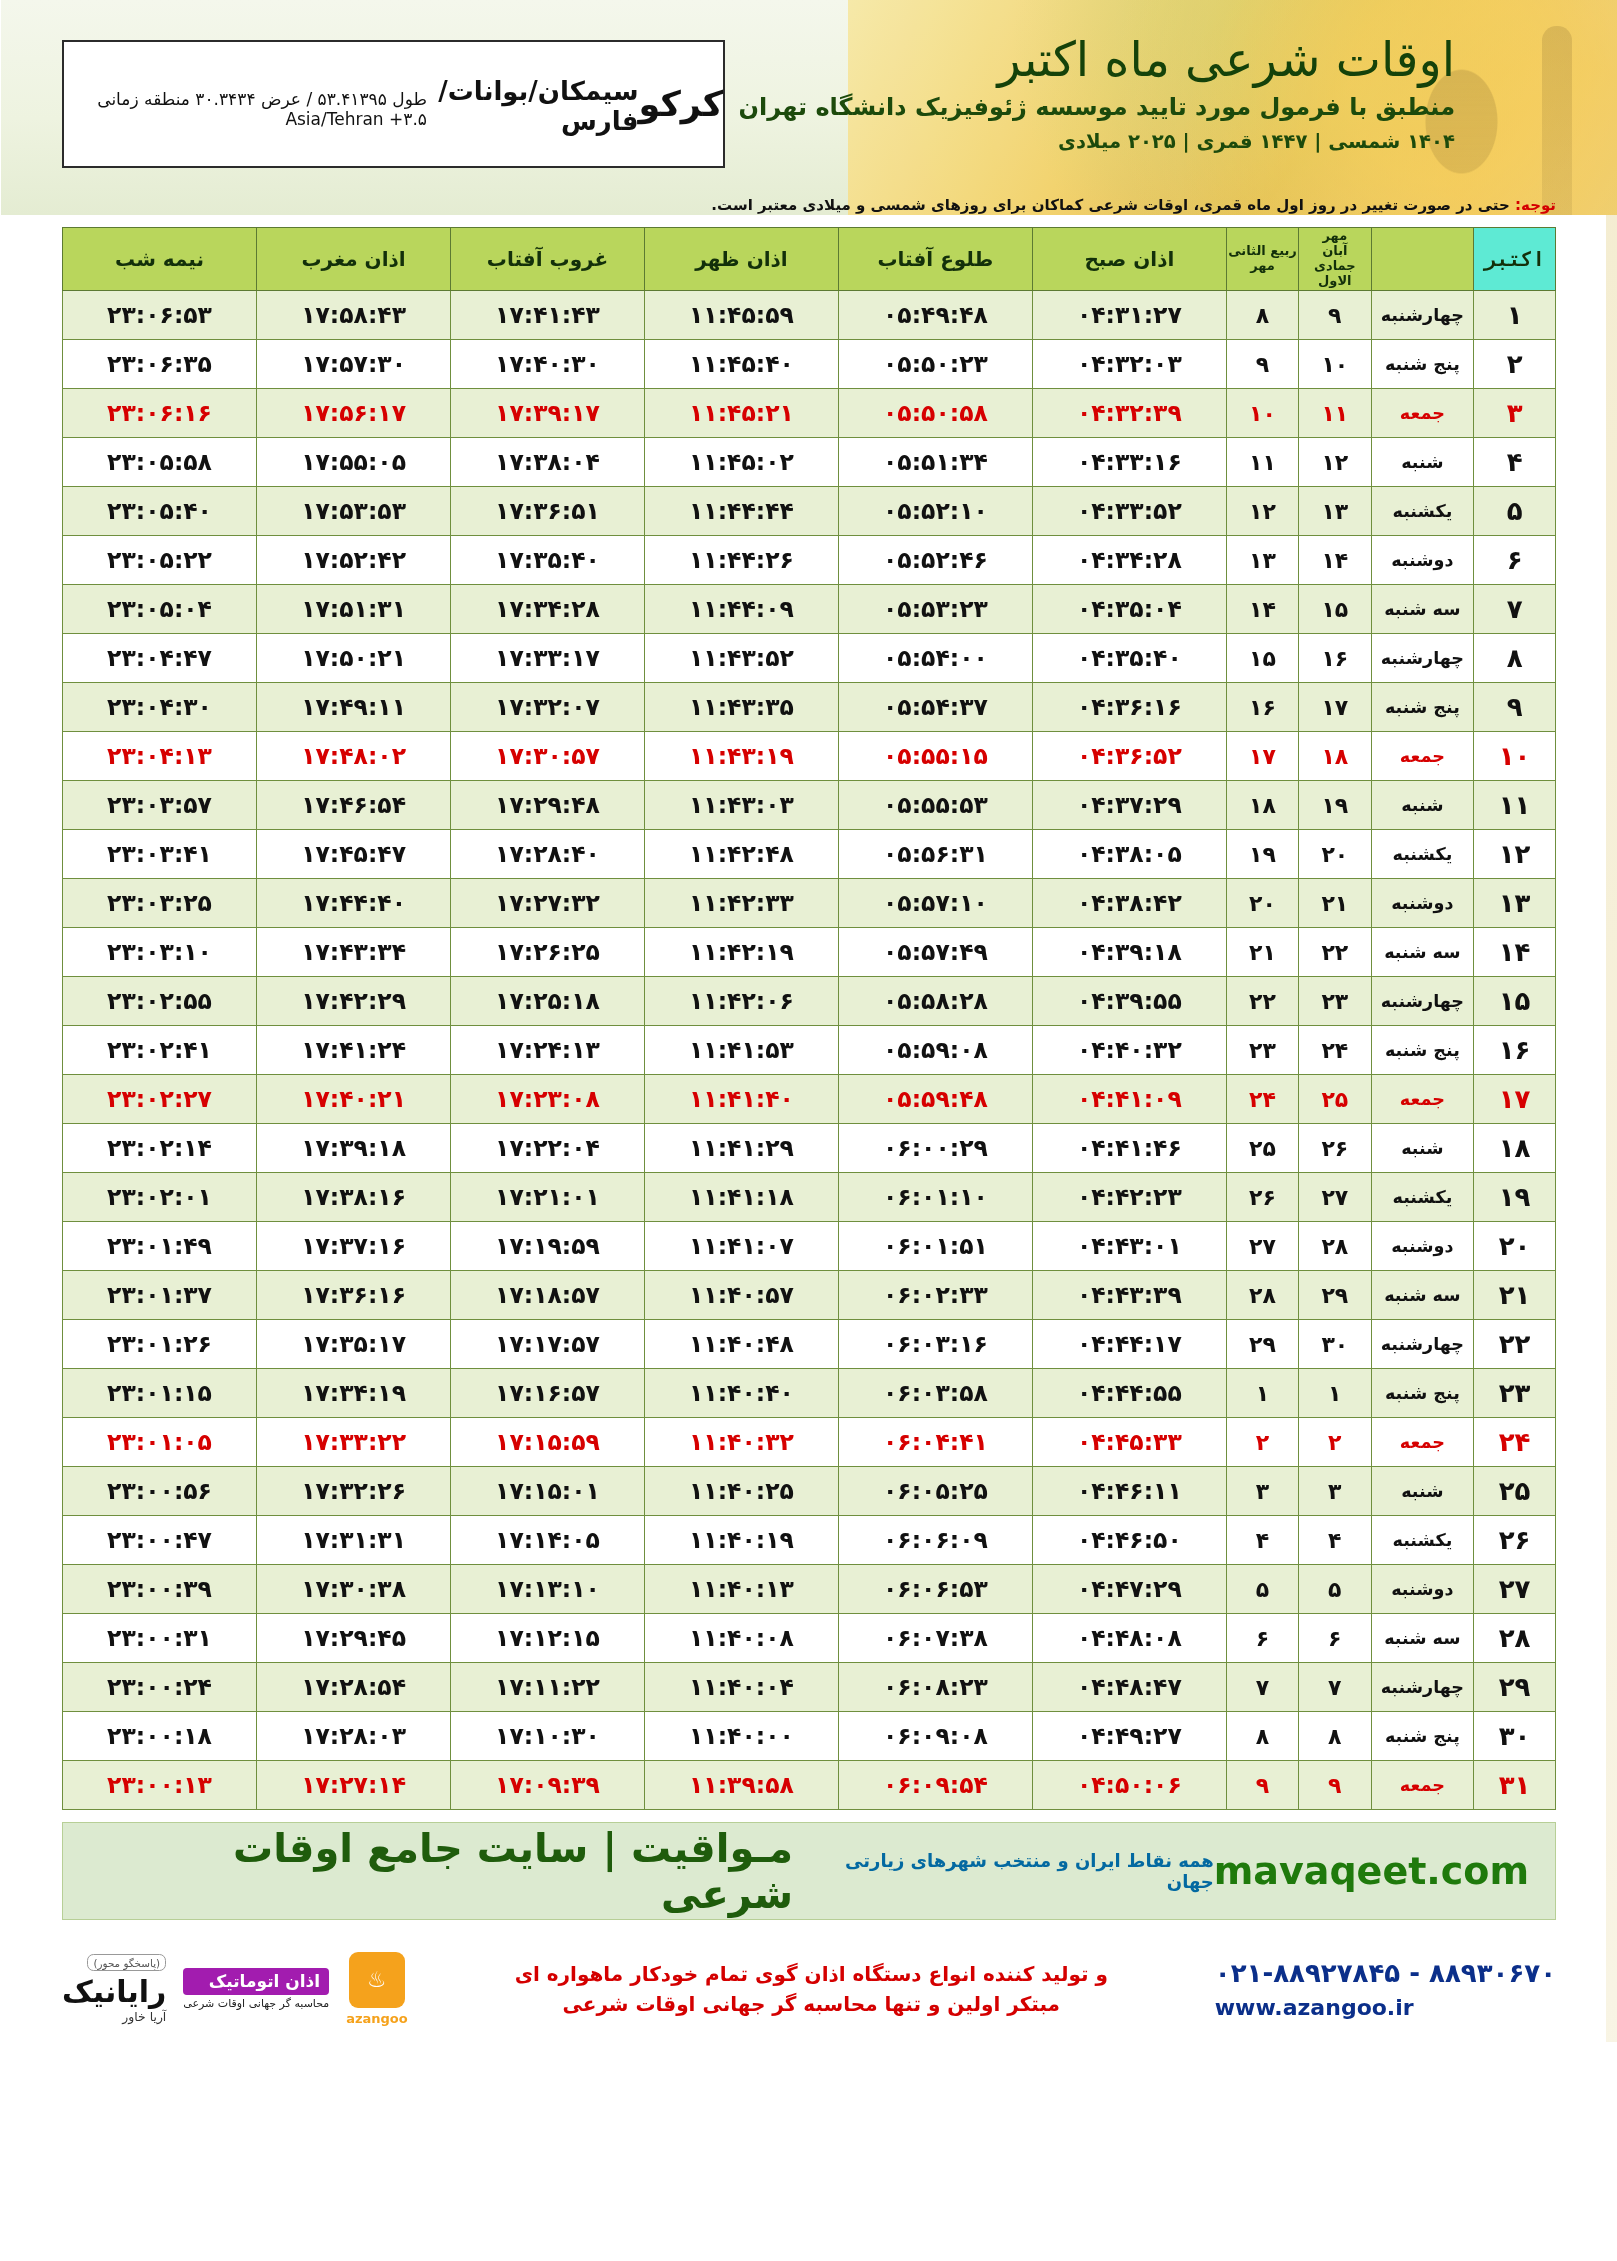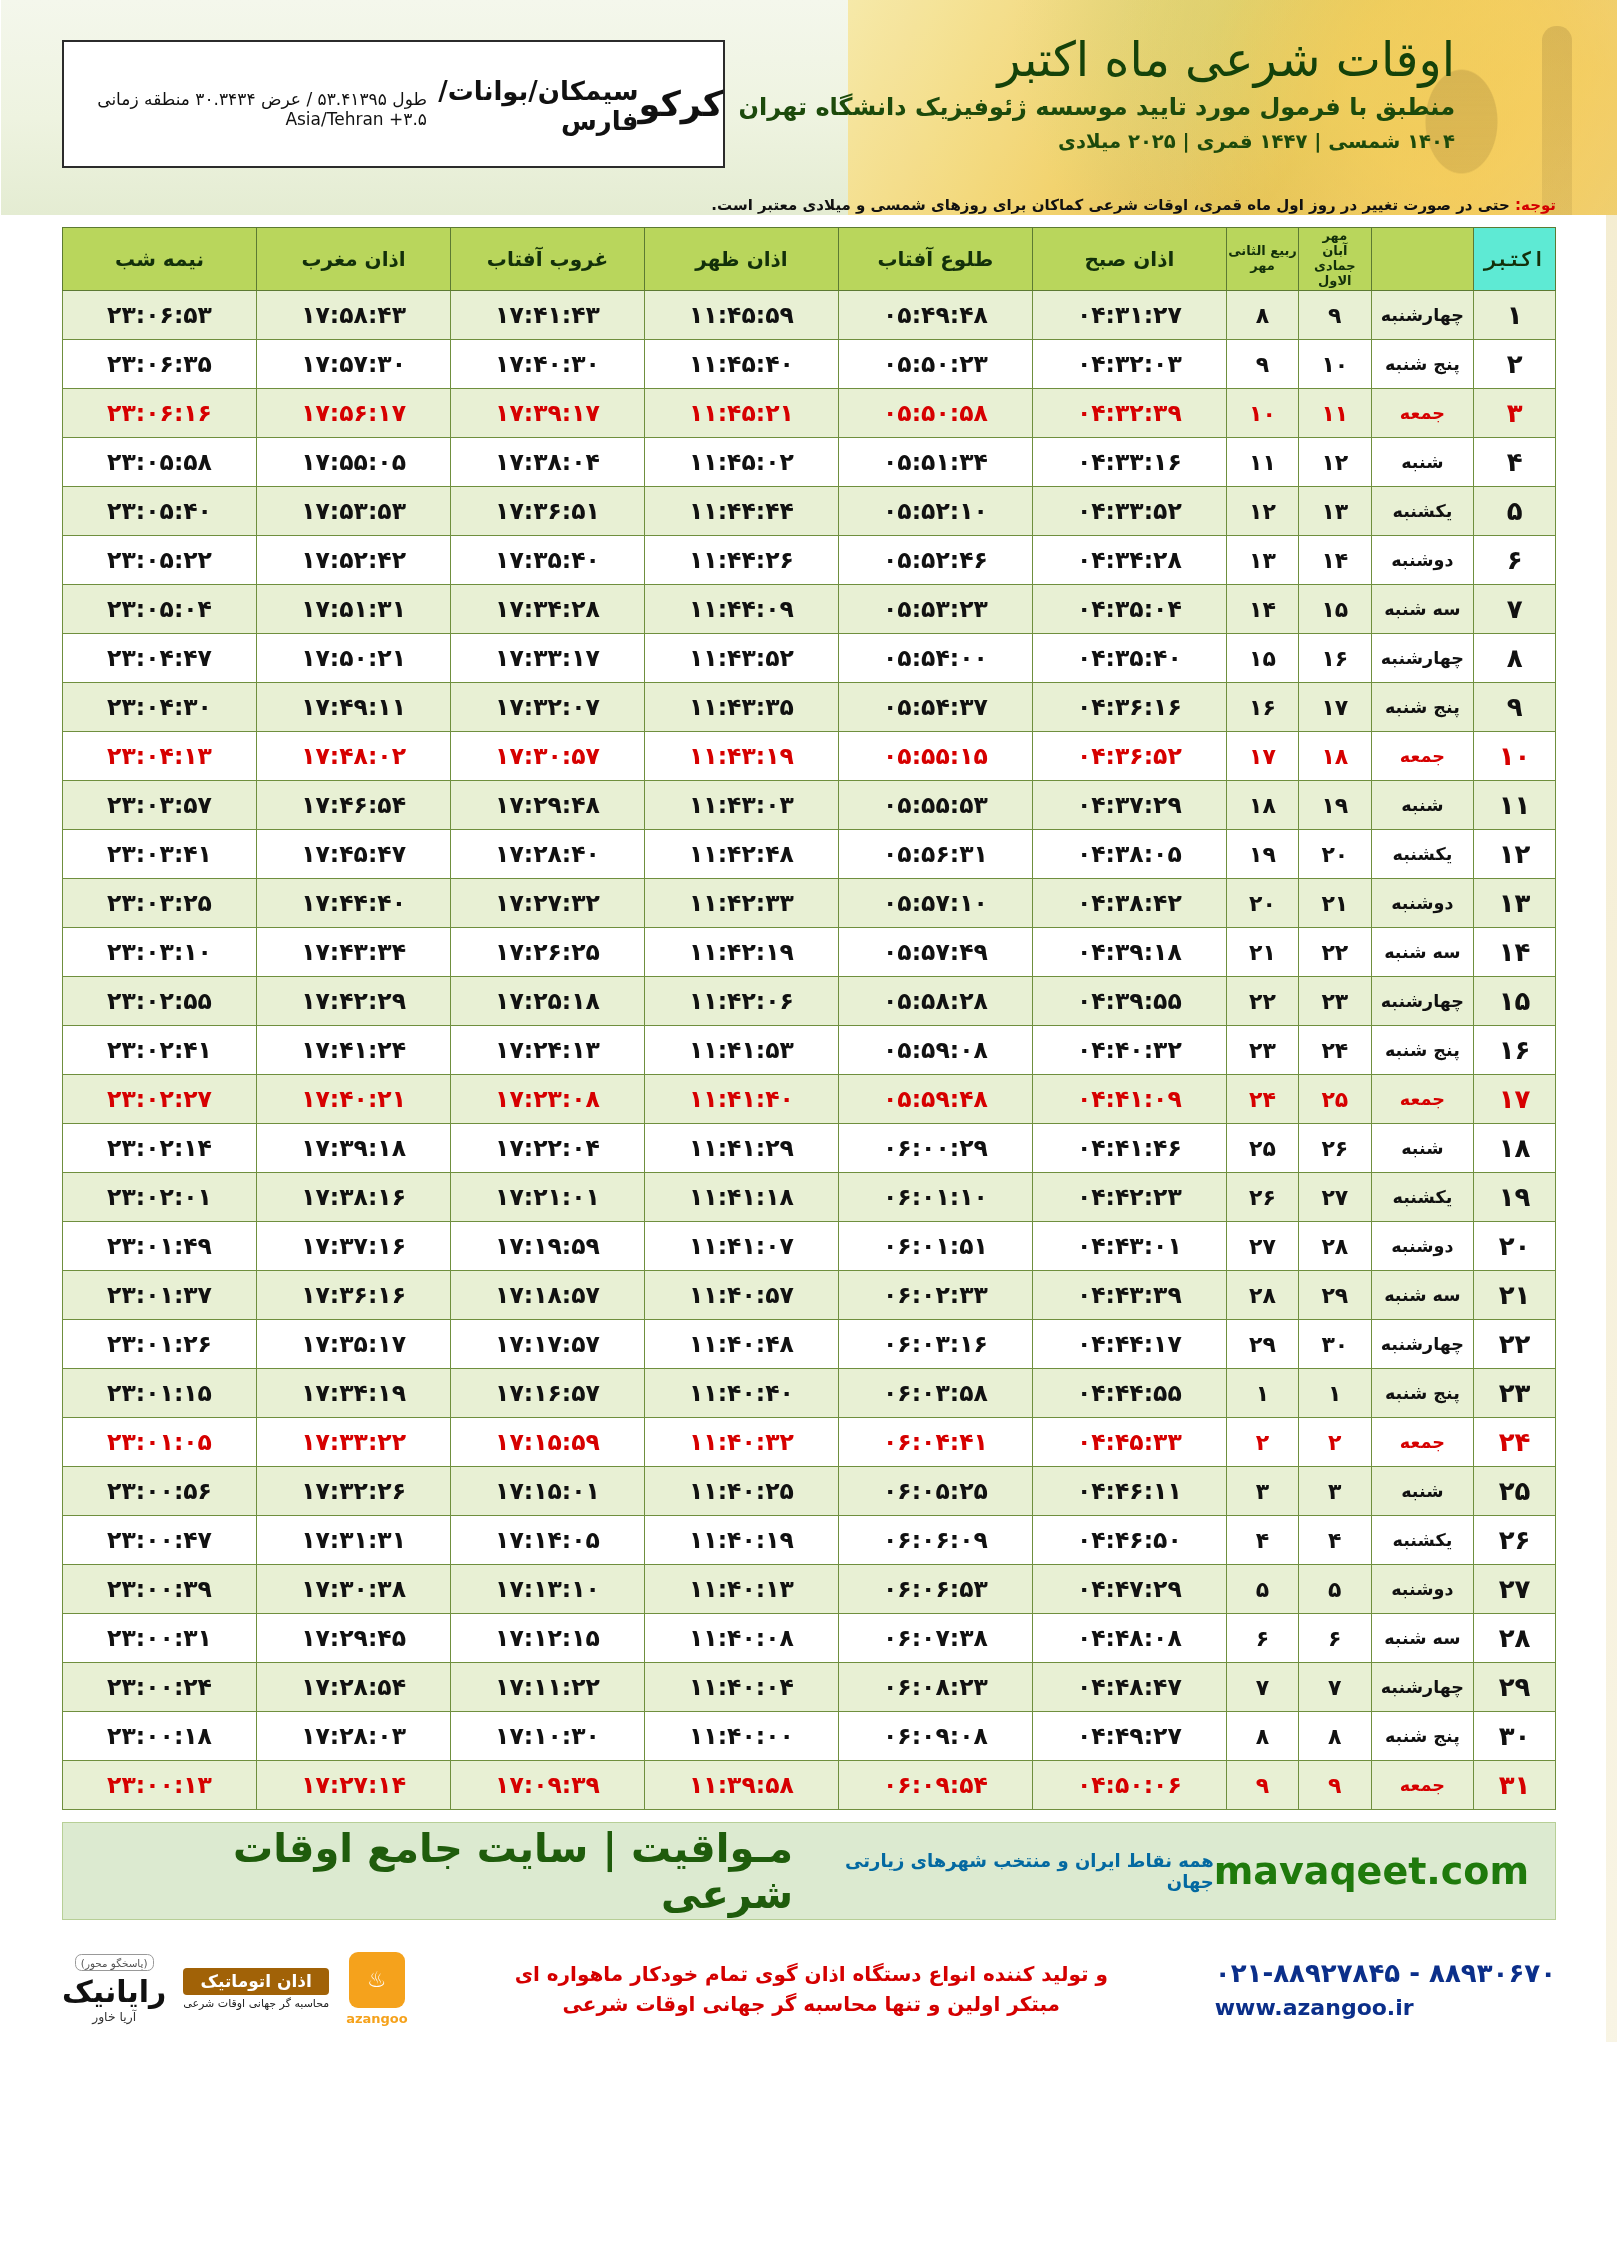--- a/index.html
+++ b/index.html
@@ -105,30 +105,30 @@
   .footer-bottom{
     position:absolute;left:62px;width:1494px;height:124px;
     display:flex;align-items:center;justify-content:space-between;
   }
   .fb-left{color:#0b2f8a;text-align:left;direction:ltr;}
   .fb-phone{font-size:26px;font-weight:bold;color:#0b2f8a;font-family:"DejaVu Sans",sans-serif;}
   .fb-web{font-size:22px;font-weight:bold;color:#0b2f8a;font-family:"DejaVu Sans",sans-serif;margin-top:6.5px;}
   .fb-center{text-align:center;color:#d40000;font-weight:bold;font-size:20px;line-height:1.5;}
   .fb-right{display:flex;align-items:center;gap:17px;}
   .logo-rayaneek{
-    text-align:center;color:#111;
+    color:#111;
   }
   .logo-ray-name{font-size:30px;font-weight:bold;color:#111;}
   .logo-ray-sub{font-size:12.4px;color:#333;}
   .logo-ray-top{font-size:10.4px;color:#555;border:0.7px solid #999;border-radius:6.5px;padding:1.3px 5.2px;display:inline-block;margin-bottom:2.6px;}
   .logo-azan{
     display:flex;flex-direction:column;align-items:center;
   }
   .azan-box{
-    background:#a16207;color:#fff;font-size:17px;font-weight:bold;padding:3.9px 9px;border-radius:3.9px;
+    background:#a21caf;color:#fff;font-size:17px;font-weight:bold;padding:3.9px 9px;border-radius:3.9px;
   }
   .azan-sub{font-size:11px;color:#222;margin-top:2px;}
   .azan-flame{
     width:56px;height:56px;border-radius:9px;background:#f5a21c;
     display:flex;align-items:center;justify-content:center;color:#fff;font-size:22px;font-weight:bold;
     margin-bottom:3.9px;
   }
   .azan-word{font-size:13px;color:#f5a21c;font-weight:bold;}
 
   

